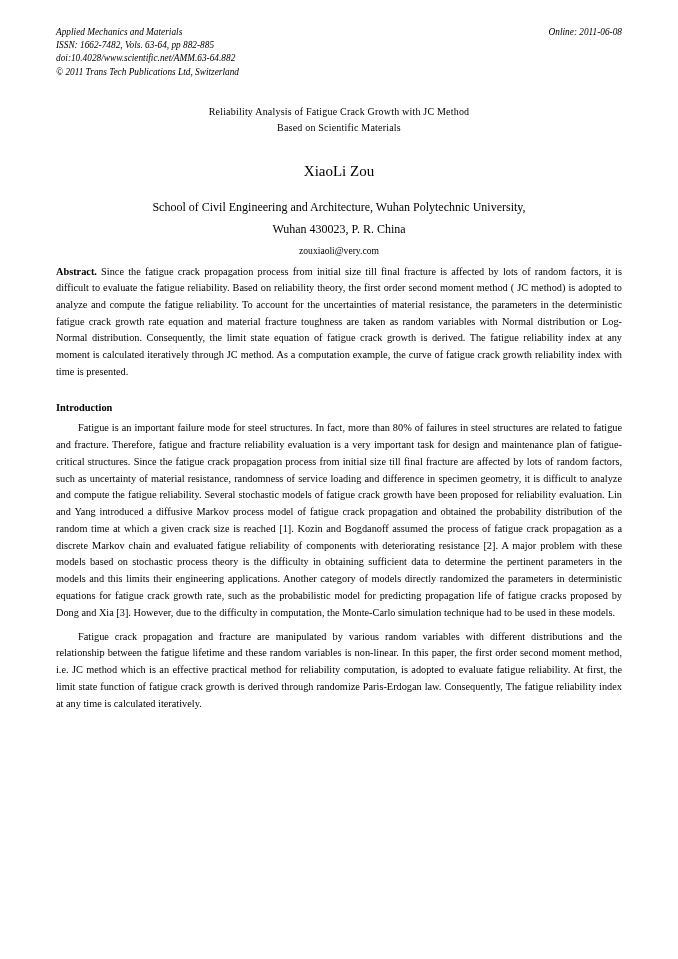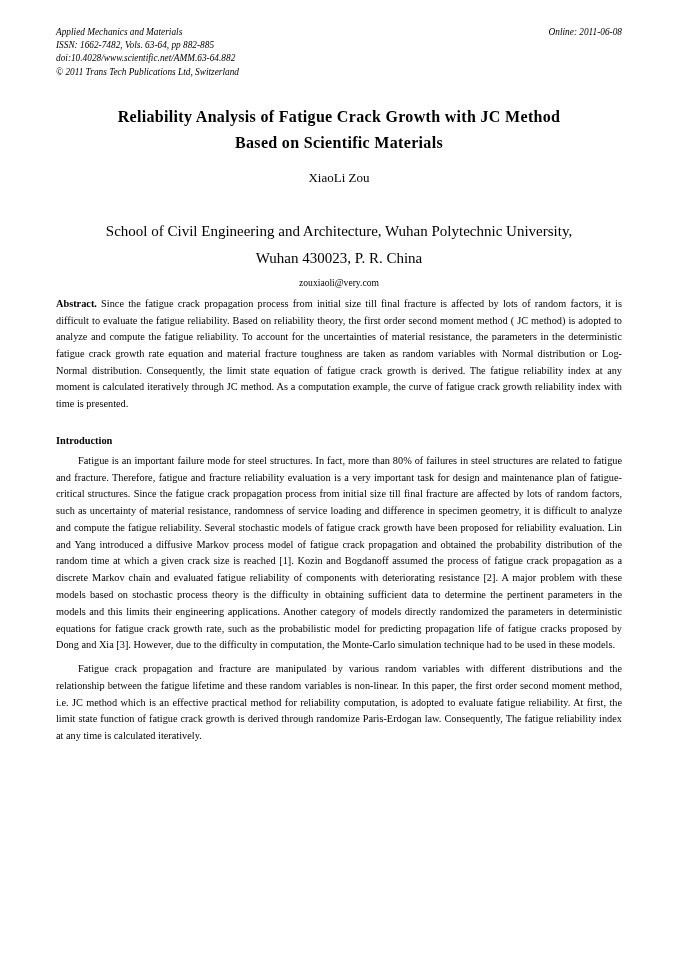--- a/index.html
+++ b/index.html
@@ -31,36 +31,36 @@
     white-space: nowrap;
   }
   .header-right {
     font-style: italic;
     font-size: 9.3px;
     padding-top: 0px;
     padding-left: 48px;
   }
   .title {
     text-align: center;
-    font-weight: bold;
-    font-size: 16px;
+    font-weight: normal;
+    font-size: 10px;
     line-height: 1.62;
     margin-top: 25px;
     letter-spacing: 0.02em;
   }
   .author {
     text-align: center;
-    font-size: 13px;
-    margin-top: 14px;
+    font-size: 15px;
+    margin-top: 27px;
   }
   .affil {
     text-align: center;
-    font-size: 15px;
+    font-size: 12px;
     line-height: 1.85;
-    margin-top: 32px;
+    margin-top: 16px;
   }
   .email {
     text-align: center;
     font-size: 9.6px;
     margin-top: 4px;
   }
   .keywords {
     font-size: 10.2px;
     margin-top: 22px;
     text-align: justify;

